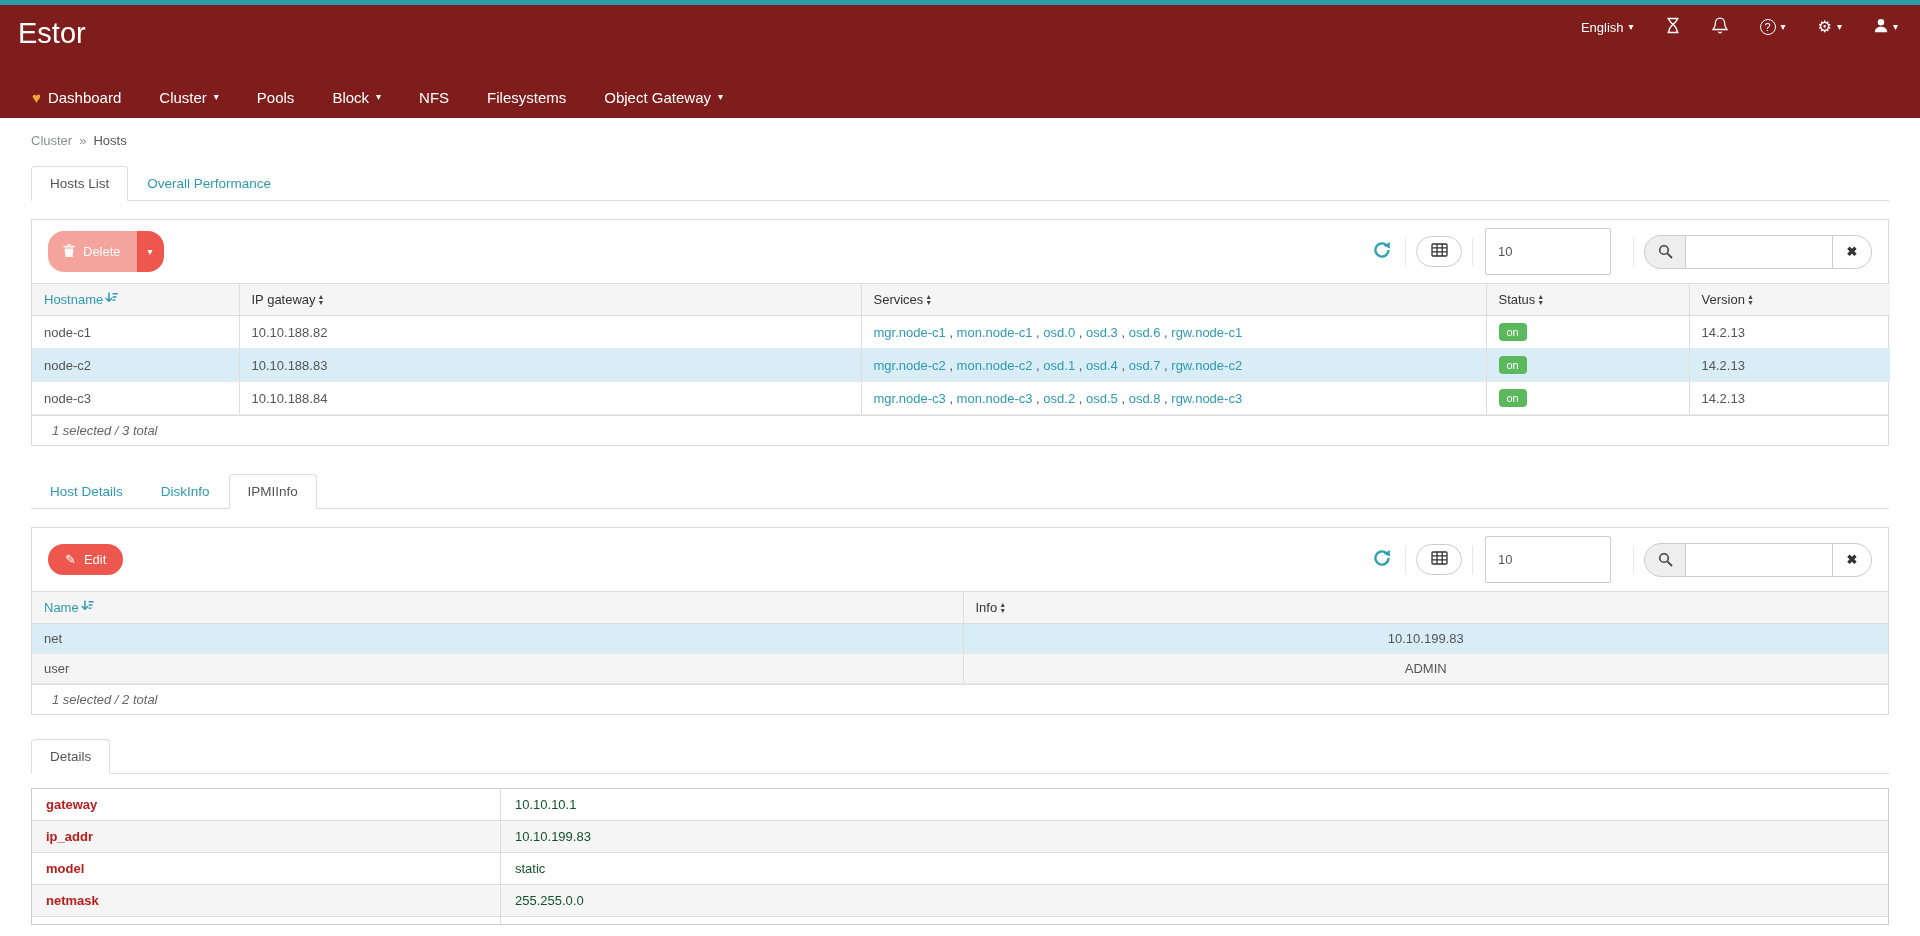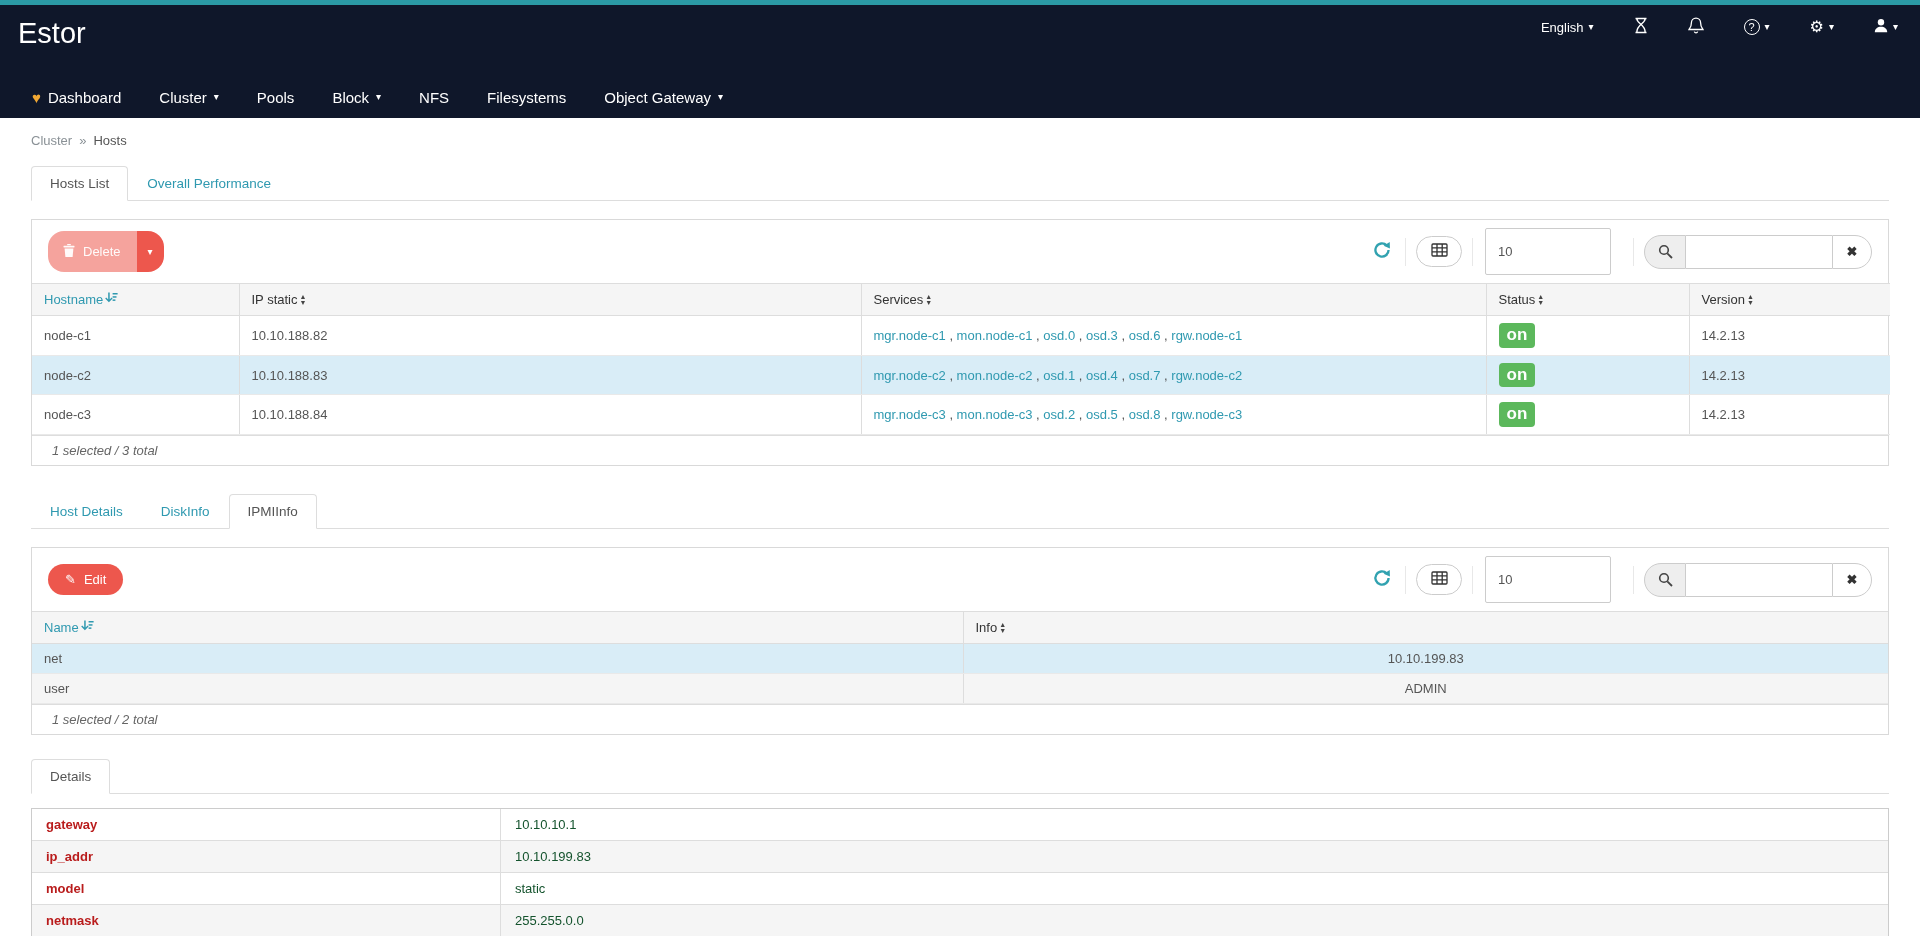--- a/index.html
+++ b/index.html
@@ -4,23 +4,23 @@
 <style>
   * { box-sizing: border-box; }
   html,body { margin:0; padding:0; }
   body {
     width:1920px; height:936px; overflow:hidden;
     background:#fff; color:#555;
     font-family:"Liberation Sans", sans-serif; font-size:13px;
   }
   
   .topstrip { height:5px; background:#2b9aa5; }
-  .masthead { background:#0f172a; height:113px; position:relative; }
+  .masthead { background:#7f1d1d; height:113px; position:relative; }
   .brand { position:absolute; left:18px; top:12px; color:#fff; font-size:29px; font-weight:400; }
-  .top-right { position:absolute; right:22px; top:12px; display:flex; align-items:center; color:#fff;gap:8px; }
+  .top-right { position:absolute; right:22px; top:12px; display:flex; align-items:center; color:#fff; }
   .tr-item { margin-left:32px; display:flex; align-items:center; gap:5px; cursor:pointer; font-size:13px; color:#fff; }
   .caret { font-size:10px; line-height:1; }
   .qcircle { width:16px; height:16px; border:1.4px solid #fff; border-radius:50%;
              display:flex; align-items:center; justify-content:center; font-size:11px; }
   .gear-glyph { font-size:16px; line-height:1; }
   .mainnav { position:absolute; bottom:0; left:0; right:0; height:42px; display:flex; align-items:center; padding-left:13px; }
   .nav-item { color:#fff; font-size:15px; padding:0 19px; display:flex; align-items:center; gap:7px; cursor:pointer; }
   .nav-heart { color:#f0a733; font-size:15px; line-height:1; }
   
   .content { padding:0 31px; }
@@ -67,21 +67,21 @@
            border-top:1px solid #ddd; border-bottom:1px solid #ddd; }
   .dt th, .dt td { border-left:1px solid #ddd; }
   .dt th:first-child, .dt td:first-child { border-left:none; }
   .dt td { padding:7px 12px; color:#555; border-bottom:1px solid #e9e9e9; }
   .dt tbody tr { cursor:pointer; }
   .dt tbody tr:nth-child(even) td { background:#f5f5f5; }
   .dt tbody tr.selected td { background:#d9edf7; }
   .th-label.sorted { color:#2f99b0; }
   .th-inner { display:flex; align-items:center; gap:2px; }
   .sort-both { display:inline-flex; flex-direction:column; font-size:7px; line-height:5.5px; color:#444; }
-  .badge-on { background:#5cb85c; color:#fff; font-size:17px; font-weight:700;
+  .badge-on { background:#5cb85c; color:#fff; font-size:11px; font-weight:400;
               padding:3px 8px; border-radius:4px; display:inline-block; line-height:1.1; }
   .svc-link { color:#2f99b0; cursor:pointer; }
   .svc-sep { color:#555; }
   td.center { text-align:center; }
   .dt-footer { border-top:1px solid #ddd; padding:7px 20px; font-style:italic; color:#666; font-size:13px; }
   
   .details-table { border:1px solid #ccc; margin-top:14px; font-size:13px; }
   .drow { display:flex; border-top:1px solid #ddd; }
   .drow:first-child { border-top:none; }
   .drow:nth-child(even) { background:#f5f5f5; }
@@ -243,21 +243,21 @@
                 <span><svg width="13" height="12" viewBox="0 0 13 12" fill="#2f99b0">
                     <path d="M3.2 0.5v7L1.2 5.6 0.2 6.6 3.9 10.3 7.6 6.6 6.6 5.6 4.7 7.5V0.5z"></path>
                     <rect x="7.6" y="1" width="5" height="1.5"></rect>
                     <rect x="7.6" y="4.2" width="3.9" height="1.5"></rect>
                     <rect x="7.6" y="7.4" width="2.8" height="1.5"></rect>
                   </svg></span>
               </span>
             </th>
             <th>
               <span class="th-inner">
-                <span class="th-label">IP static</span>
+                <span class="th-label">IP gateway</span>
                 <span class="sort-both">
                   <span>▲</span>
                   <span>▼</span>
                 </span>
               </span>
             </th>
             <th>
               <span class="th-inner">
                 <span class="th-label">Services</span>
                 <span class="sort-both">

